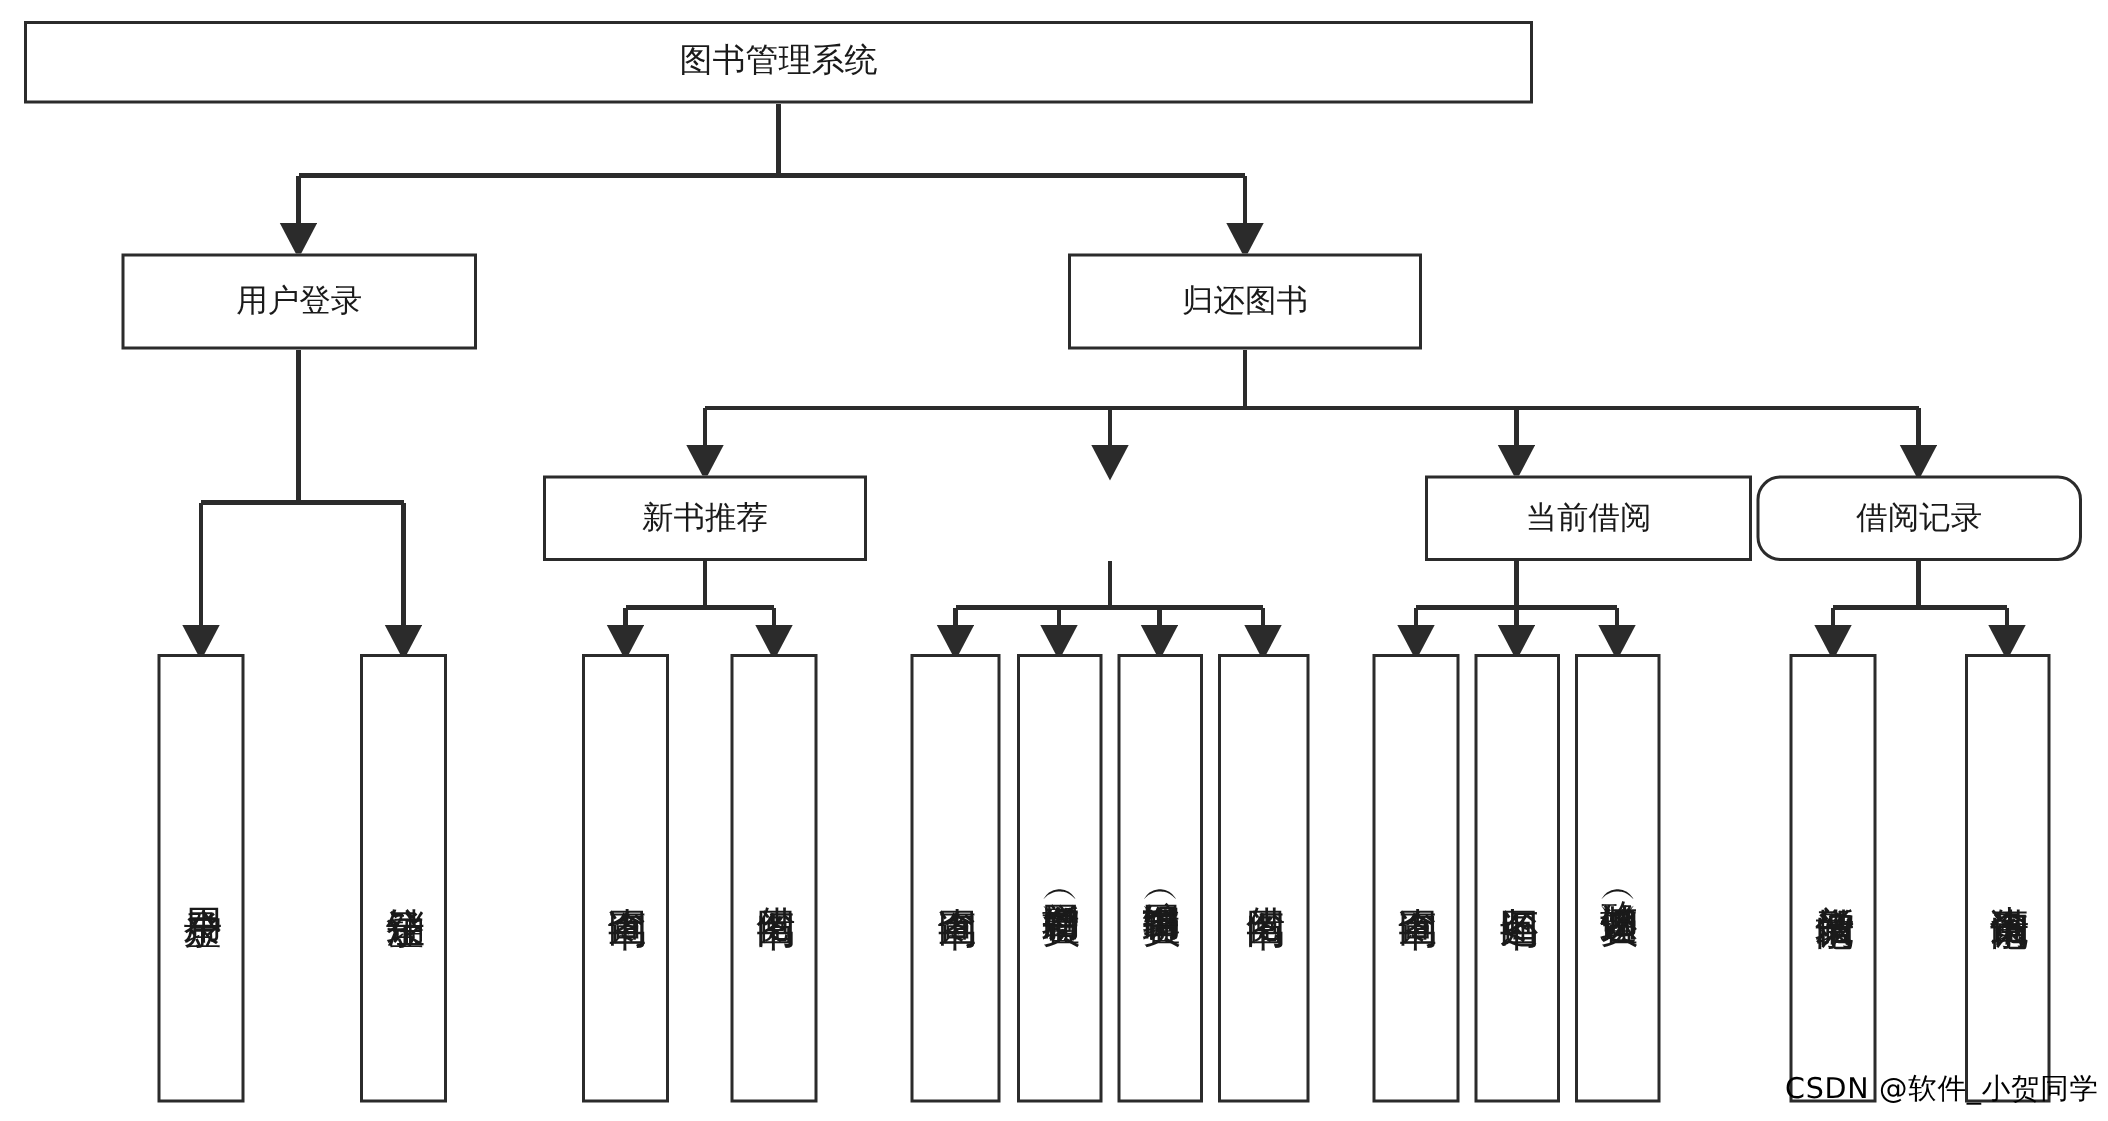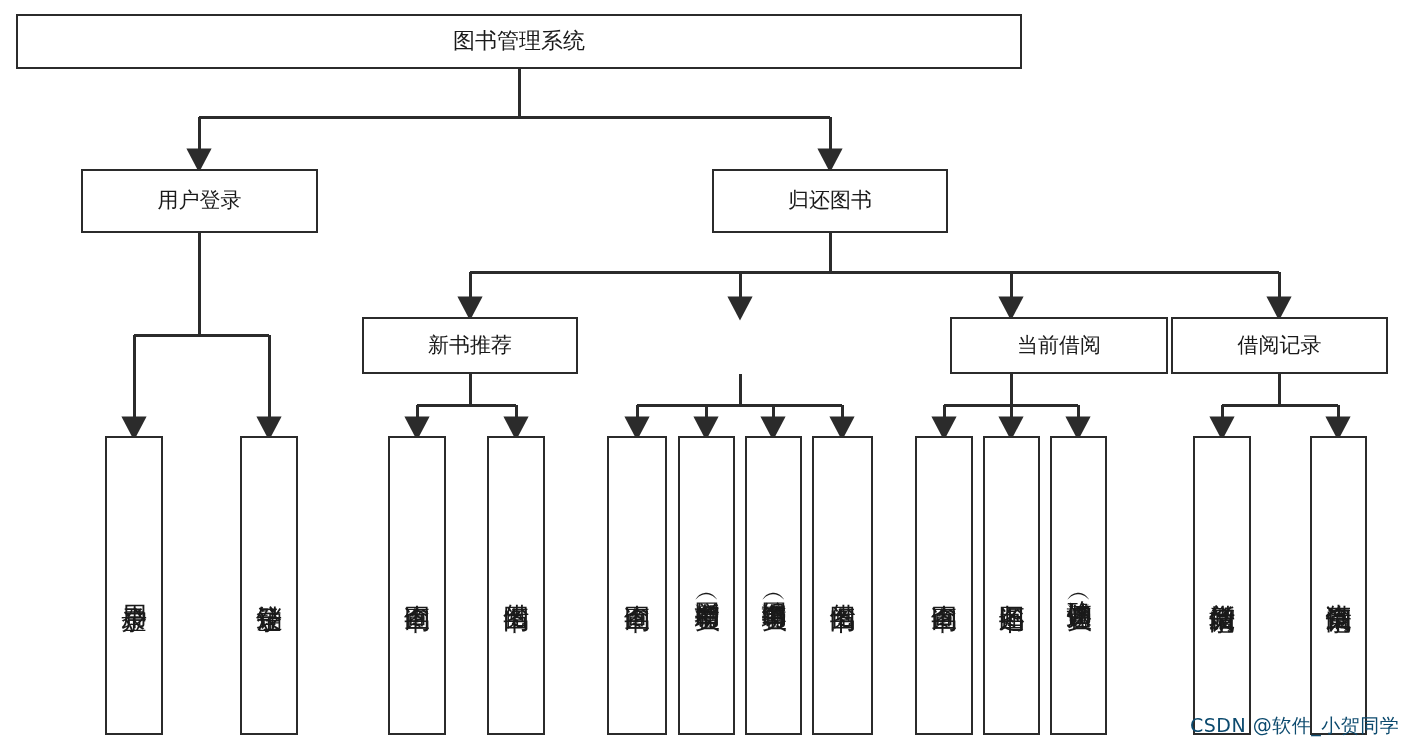--- a/index.html
+++ b/index.html
@@ -57,21 +57,21 @@
     font-size: 26px;
     line-height: 1.06;
     letter-spacing: 1px;
   }
   .v-node.tall .node-label {
     font-size: 25px;
   }
   .watermark {
     position: absolute;
     font-size: 19px;
-    color: #0c4a6e;
+    color: #000000;
     white-space: nowrap;
     letter-spacing: 0.5px;
   }
 </style>
 </head>
 <body>
 
 <div id="canvas">
 
   <svg id="wires" viewBox="0 0 1405 747" xmlns="http://www.w3.org/2000/svg">
@@ -139,21 +139,21 @@
 
   <div class="node h-node" style="left:362px; top:317px; width:216px; height:57px;">
     <span class="node-label">新书推荐</span>
   </div>
 
 
   <div class="node h-node" style="left:902px; top:317px; width:218px; height:57px;margin-left:48px;">
     <span class="node-label">当前借阅</span>
   </div>
 
-  <div class="node h-node" style="left:1171px; top:317px; width:217px; height:57px;">
+  <div class="node h-node" style="left:1171px; top:317px; width:217px; height:57px;border-radius:16px;">
     <span class="node-label">借阅记录</span>
   </div>
 
   <div class="node v-node" style="left:105px; top:436px; width:58px; height:299px;">
     <span class="node-label">用户登录</span>
   </div>
 
   <div class="node v-node" style="left:240px; top:436px; width:58px; height:299px;">
     <span class="node-label">注销登录</span>
   </div>

